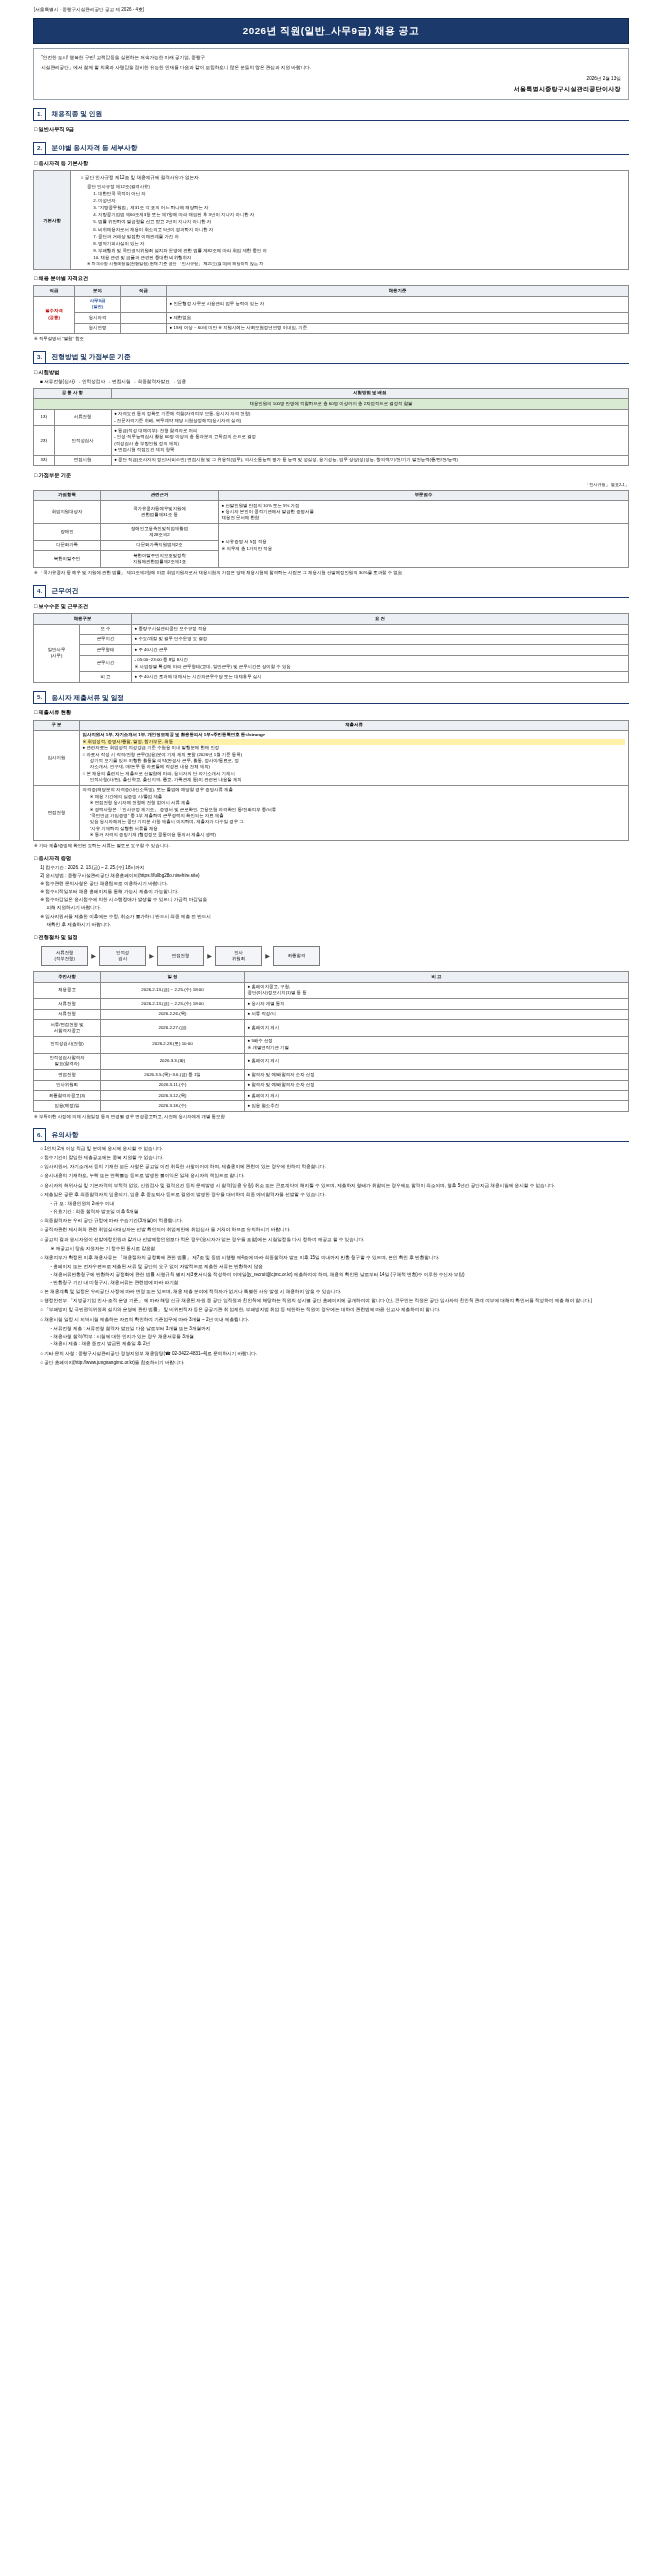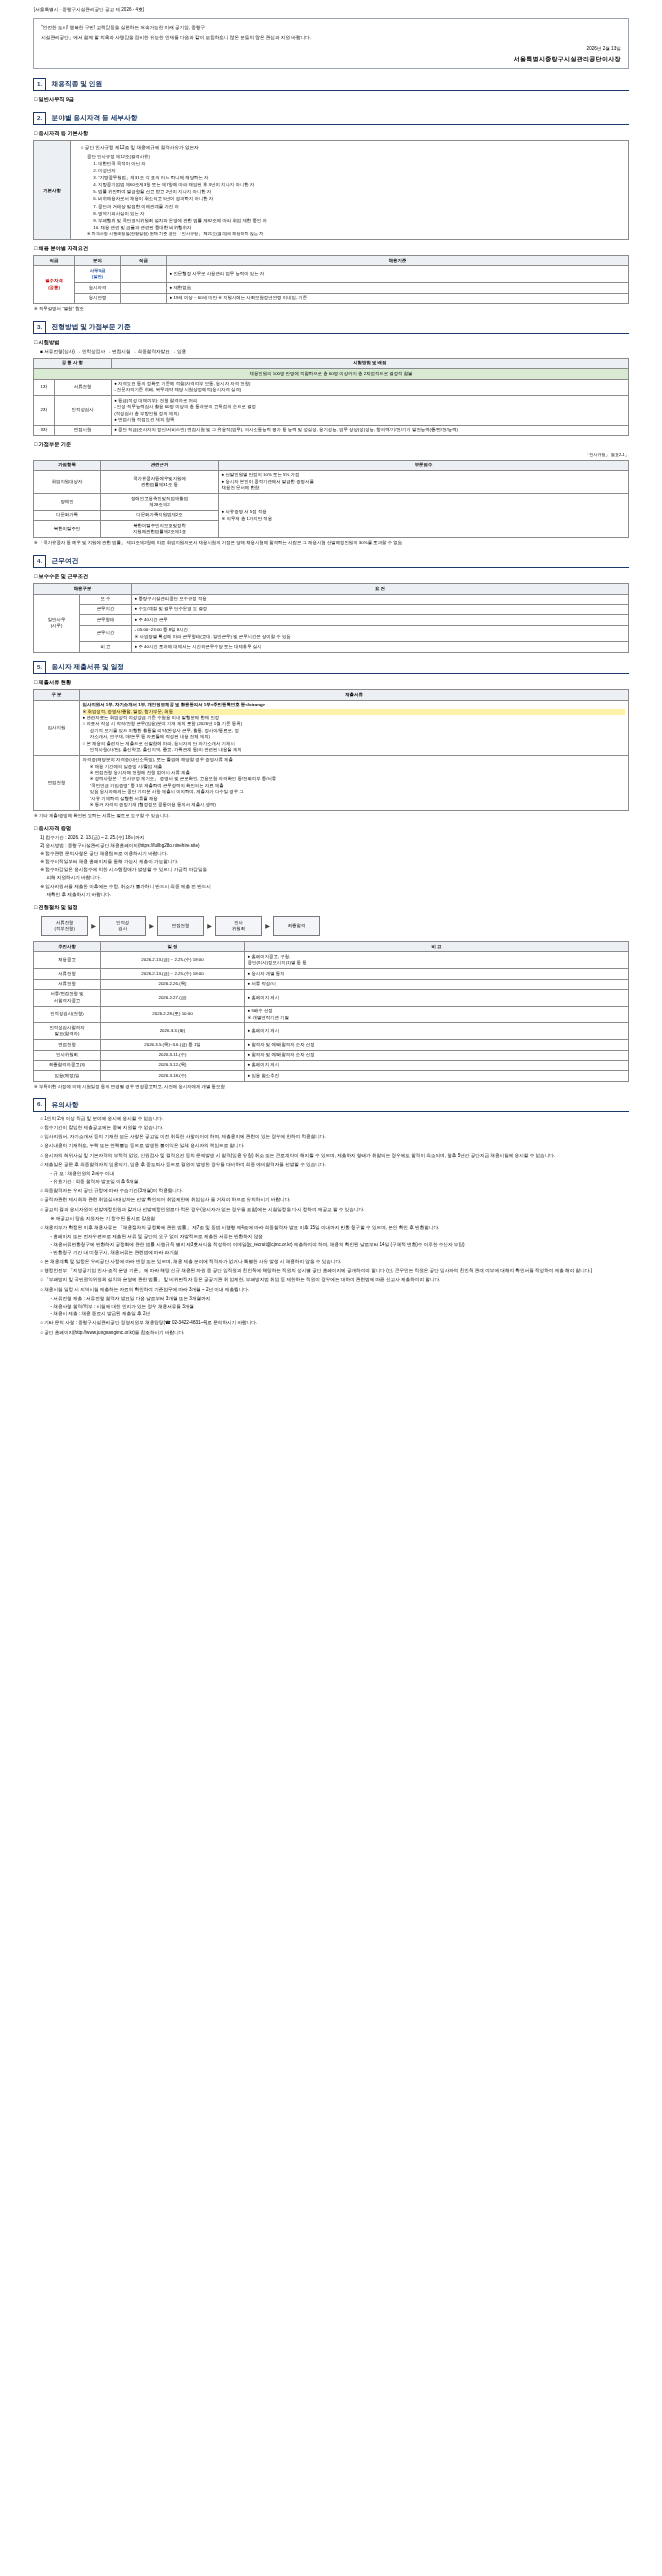--- a/index.html
+++ b/index.html
@@ -151,20 +151,21 @@
 
   .footnote { font-size: 4.4px; margin: 2.1px 0 0 1px; }
 </style>
 </head>
 <body>
 
 <div class="page">
 
   <div class="hdr-top">[서울특별시 · 중랑구시설관리공단 공고 제 2026 - 4호]</div>
 
+  <div class="title-band">2026년 직원(일반_사무9급) 채용 공고</div>
 
   <div class="intro-box">
     <p>"안전한 도시! 행복한 구민! 고객감동을 실현하는 저속가능한 미래 공기업, 중랑구</p>
     <p>시설관리공단」에서 함께 할 의욕과 사명감을 겸비한 유능한 인재를 다음과 같이 모집하오니 많은 분들의 많은 관심과 지원 바랍니다.</p>
     <div class="sign-date">2026년 2월 13일</div>
     <div class="sign-org">서울특별시중랑구시설관리공단이사장</div>
   </div>
 
   <div class="sec">
     <div class="sec-num">1.</div>

